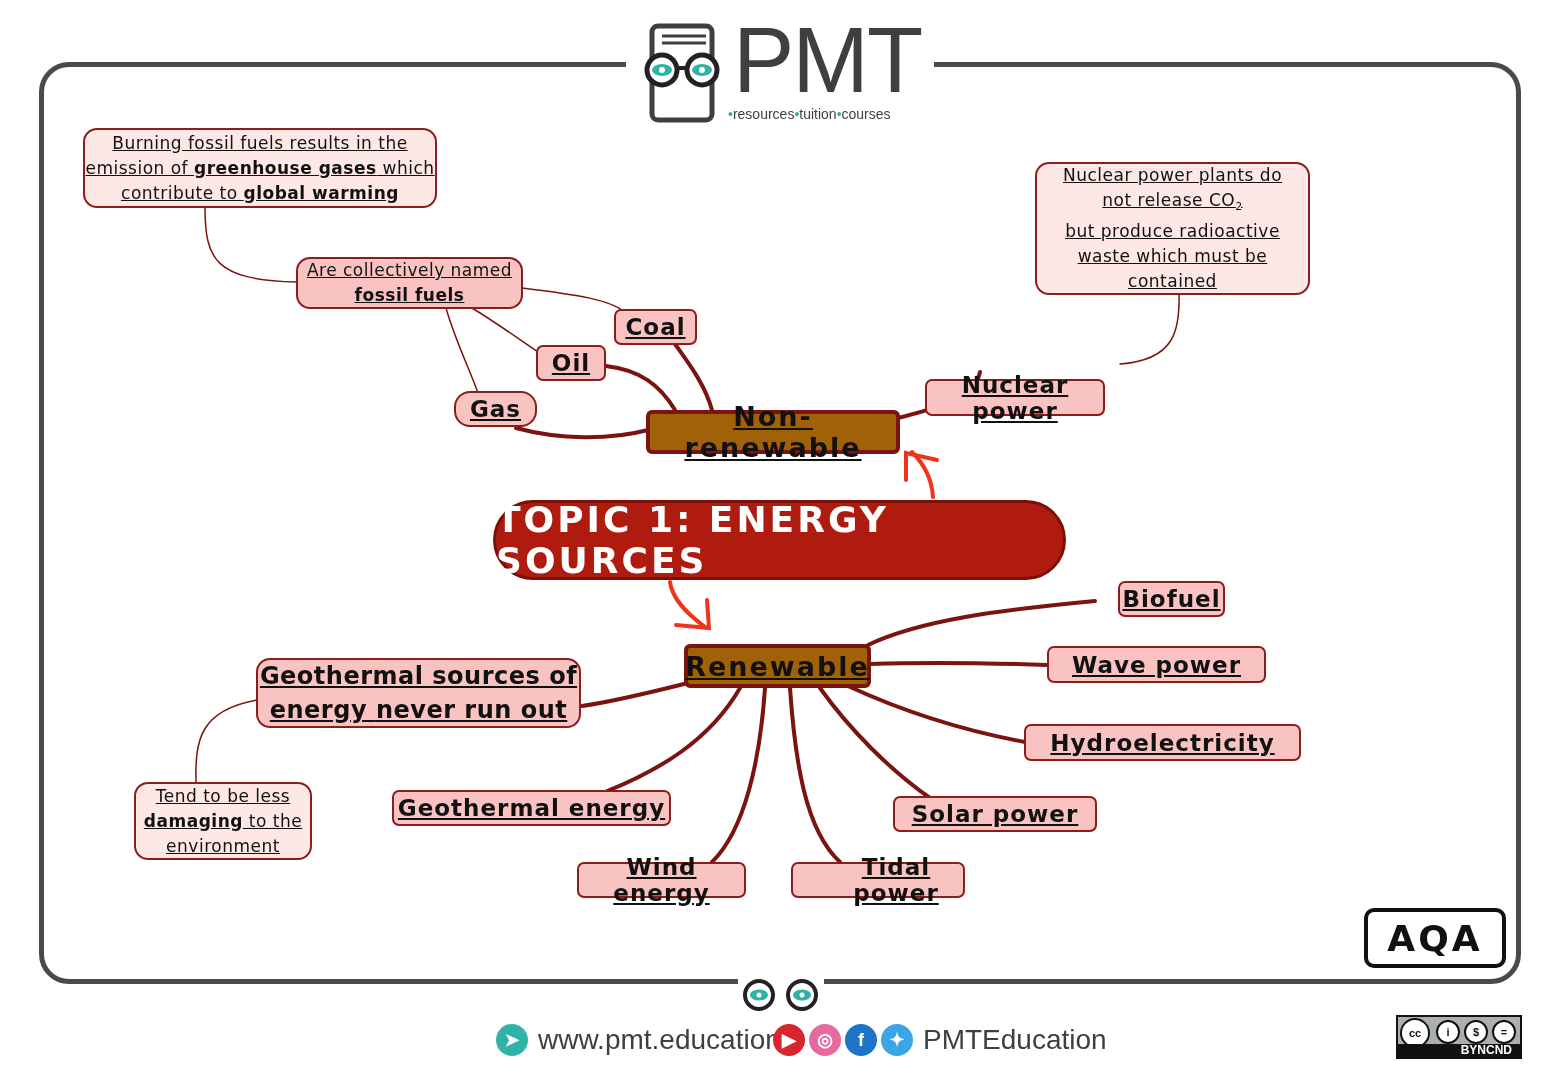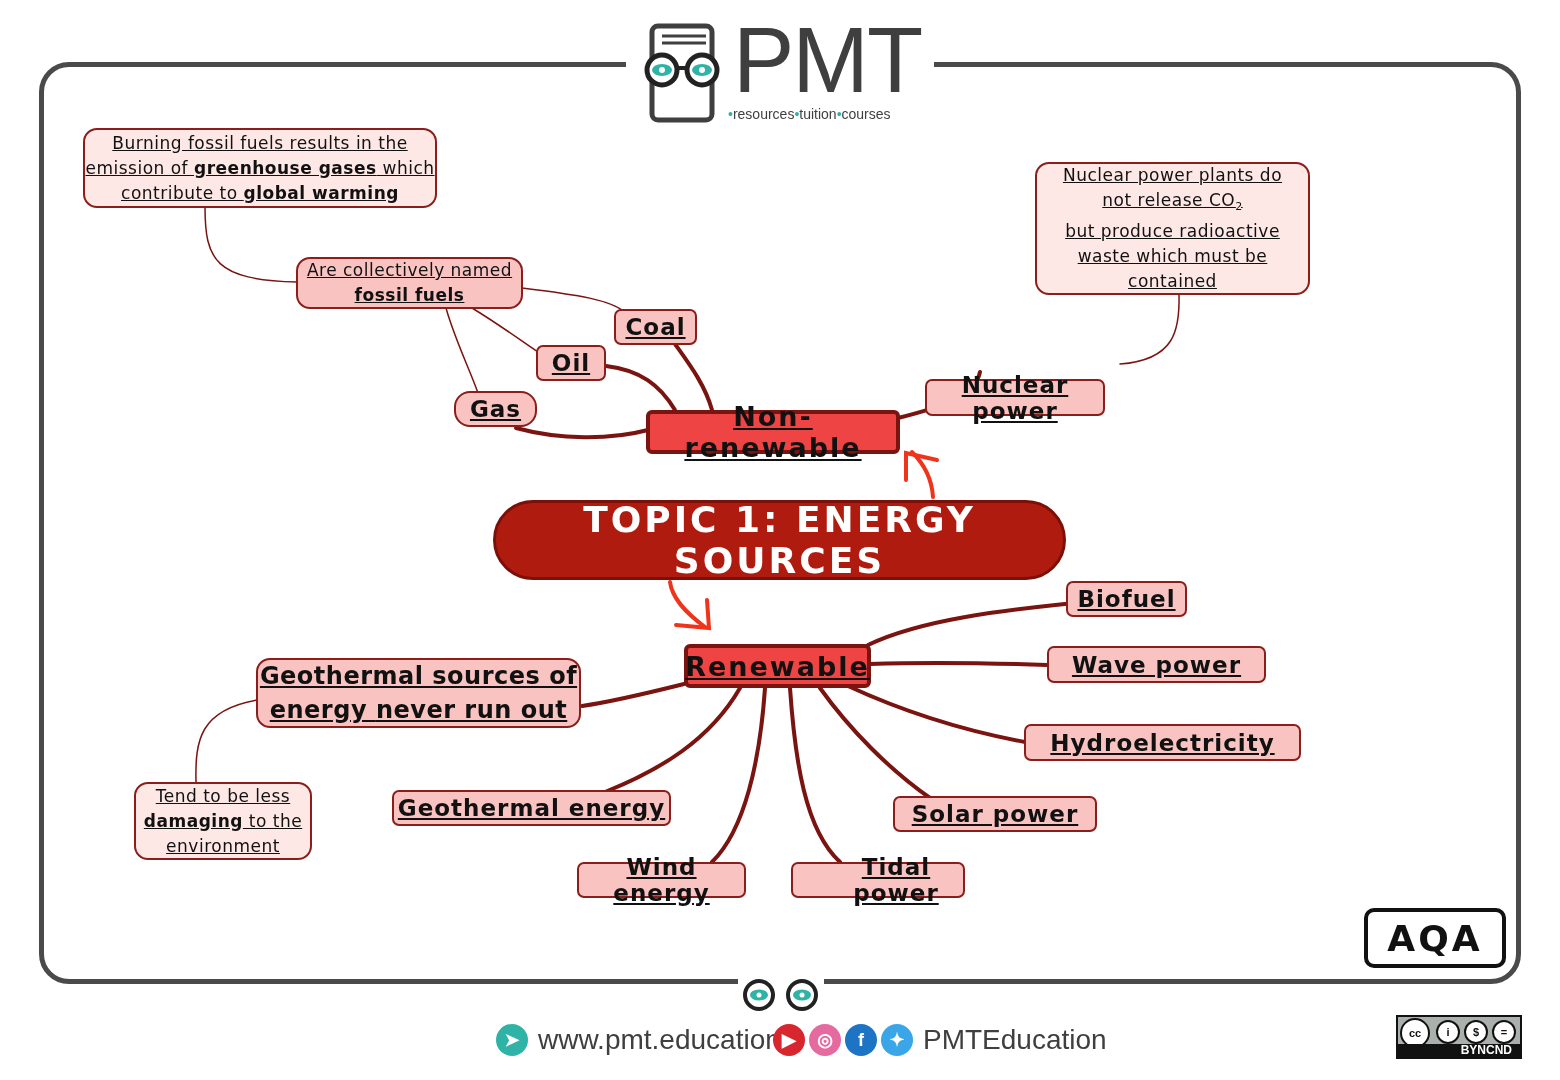--- a/index.html
+++ b/index.html
@@ -7,29 +7,29 @@
          font-family: "DejaVu Sans", sans-serif; color: #111; }
   .frame { position: absolute; left: 39px; top: 62px; width: 1482px; height: 922px;
            border: 5px solid #4a4a4a; border-radius: 30px; box-sizing: border-box; }
   .logo-gap { position: absolute; left: 626px; top: 50px; width: 308px; height: 24px; background: #fff; }
   .foot-gap { position: absolute; left: 738px; top: 975px; width: 86px; height: 20px; background: #fff; }
   svg.links { position: absolute; left: 0; top: 0; }
   .node { position: absolute; box-sizing: border-box; display: flex; align-items: center;
           justify-content: center; text-align: center; font-family: "DejaVu Sans", sans-serif;
           font-weight: bold; letter-spacing: 1px; text-decoration: underline; }
   .leaf { background: #f8c3c1; border: 2px solid #8b1e1a; border-radius: 7px; font-size: 23px; }
-  .branch { background: #ef4444; border: 4px solid #7a1410; border-radius: 6px; font-size: 27px; letter-spacing: 2px; }
+  .branch { background: #a16207; border: 4px solid #7a1410; border-radius: 6px; font-size: 27px; letter-spacing: 2px; }
   .note { background: #fde8e6; border: 2px solid #8b1e1a; border-radius: 14px; font-size: 17px;
           font-weight: normal; line-height: 25px; letter-spacing: 0.5px; }
   .note b { font-weight: bold; }
   .note.big { font-size: 24px; line-height: 34px; background: #f8c3c1; font-weight: bold; }
   .central { position: absolute; left: 493px; top: 500px; width: 573px; height: 80px;
              background: #b01b0f; border: 3px solid #7a1008; border-radius: 50px; box-sizing: border-box;
              color: #fff; font-size: 36px; font-weight: bold; letter-spacing: 3px;
-             display: flex; align-items: center; justify-content: center; text-align: center; }
+             display: flex; align-items: center; justify-content: center; }
   .logo { position: absolute; left: 640px; top: 20px; width: 290px; height: 110px; }
   .pmt-text { position: absolute; left: 733px; top: 10px; font-family: "Liberation Sans", sans-serif;
               font-size: 92px; color: #3f3f3f; letter-spacing: -2px; line-height: 100px; }
   .pmt-sub { position: absolute; left: 728px; top: 106px; font-family: "Liberation Sans", sans-serif;
              font-size: 14px; color: #3f3f3f; letter-spacing: 0px; }
   .pmt-sub .dot { color: #2fb3a6; }
   .aqa { position: absolute; left: 1364px; top: 908px; width: 142px; height: 60px; box-sizing: border-box;
          border: 4px solid #111; border-radius: 10px; font-size: 36px; font-weight: bold;
          letter-spacing: 3px; display: flex; align-items: center; justify-content: center; }
   .footer { position: absolute; top: 1020px; height: 40px; display: flex; align-items: center;
@@ -145,21 +145,21 @@
 <div class="node leaf" style="left:536px;top:345px;width:70px;height:36px;">Oil</div>
 <div class="node leaf" style="left:454px;top:391px;width:83px;height:36px;border-radius:16px;">Gas</div>
 <div class="node leaf" style="left:925px;top:339px;width:180px;height:37px;margin-top:40px;">Nuclear power</div>
 
 <div class="node branch" style="left:646px;top:410px;width:254px;height:44px;">Non-renewable</div>
 
 <div class="central">TOPIC 1: ENERGY SOURCES</div>
 
 <div class="node branch" style="left:684px;top:644px;width:187px;height:44px;">Renewable</div>
 
-<div class="node leaf" style="left:1066px;top:581px;width:121px;height:36px;">Biofuel</div>
+<div class="node leaf" style="left:1118px;top:581px;width:107px;height:36px;">Biofuel</div>
 <div class="node leaf" style="left:1047px;top:646px;width:219px;height:37px;">Wave power</div>
 <div class="node leaf" style="left:1024px;top:724px;width:277px;height:37px;">Hydroelectricity</div>
 <div class="node leaf" style="left:893px;top:796px;width:204px;height:36px;">Solar power</div>
 <div class="node leaf" style="left:791px;top:862px;width:174px;height:36px;padding-left:36px;">Tidal power</div>
 <div class="node leaf" style="left:577px;top:862px;width:169px;height:36px;">Wind energy</div>
 <div class="node leaf" style="left:392px;top:790px;width:279px;height:36px;">Geothermal energy</div>
 
 <div class="aqa">AQA</div>
 
 <svg style="position:absolute;left:740px;top:978px;" width="82" height="34" viewBox="0 0 82 34">

